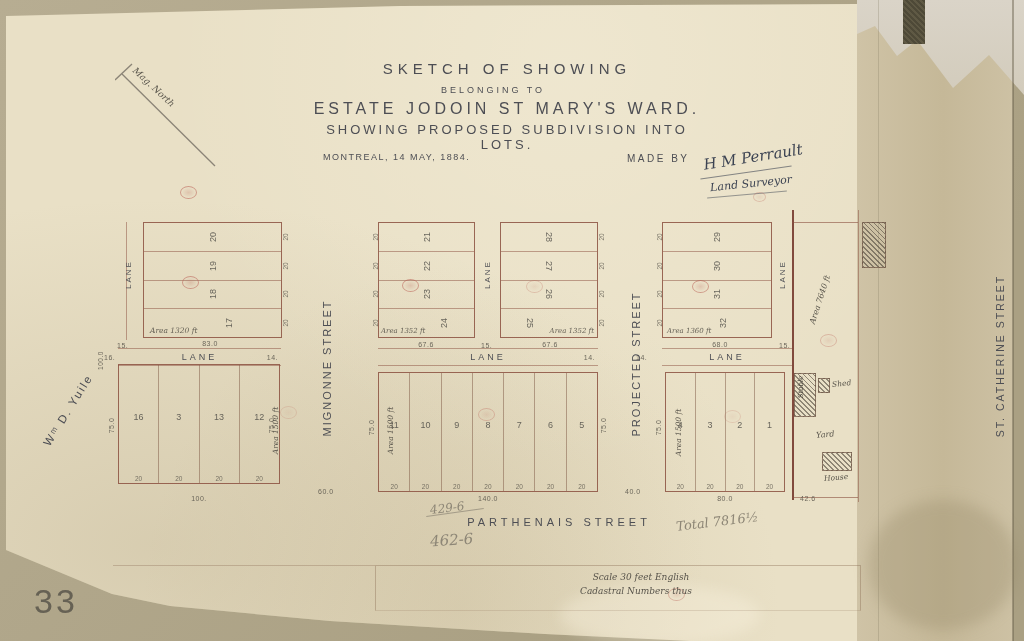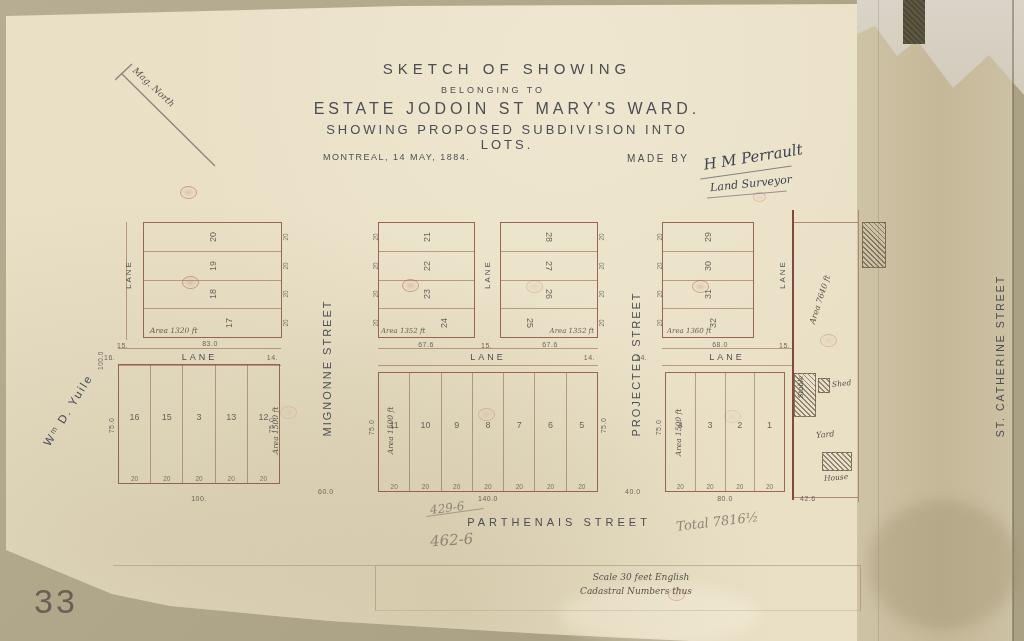--- a/index.html
+++ b/index.html
@@ -153,21 +153,21 @@
       <span class="tick tick-r">20</span>
     </div>
   <div class="brow">
       <span class="lotn cw" style="left:30%">25</span>
       <span class="tick tick-r">20</span>
     <span class="anote" style="right:3px;font-size:7px">Area 1352 ft</span>
     </div>
 </div>
 <div class="abs dim t-c" style="left:520px;top:341px;width:60px">67.6</div>
 
-<div class="abs block" style="left:662px;top:222px;width:92px;height:116px">
+<div class="abs block" style="left:662px;top:222px;width:110px;height:116px">
   <div class="brow">
       <span class="lotn">29</span>
       <span class="tick tick-l">20</span>
     </div>
   <div class="brow">
       <span class="lotn">30</span>
       <span class="tick tick-l">20</span>
     </div>
   <div class="brow">
       <span class="lotn">31</span>
@@ -198,24 +198,20 @@
 <div class="abs printed rot t-c" style="left:252px;top:362px;width:150px;font-size:11px;letter-spacing:2px">MIGNONNE STREET</div>
 <div class="abs dim" style="left:318px;top:488px">60.0</div>
 <div class="abs printed rot t-c" style="left:561px;top:358px;width:150px;font-size:11px;letter-spacing:2px">PROJECTED STREET</div>
 <div class="abs dim" style="left:625px;top:488px">40.0</div>
 <div class="abs printed rot t-c" style="left:902px;top:350px;width:196px;font-size:10.5px;letter-spacing:2px">ST. CATHERINE STREET</div>
 <div class="abs printed t-c" style="left:414px;top:516px;width:290px;font-size:11px;letter-spacing:4px">PARTHENAIS STREET</div>
 
 <div class="abs vblock" style="left:118px;top:364px;width:162px;height:120px">
   <div class="vcol">
       <span class="vnum">16</span>
-      <span class="wtick">20</span>
-    </div>
-  <div class="vcol">
-      <span class="vnum">15</span>
       <span class="wtick">20</span>
     </div>
   <div class="vcol">
       <span class="vnum">3</span>
       <span class="wtick">20</span>
     </div>
   <div class="vcol">
       <span class="vnum">13</span>
       <span class="wtick">20</span>
     </div>

